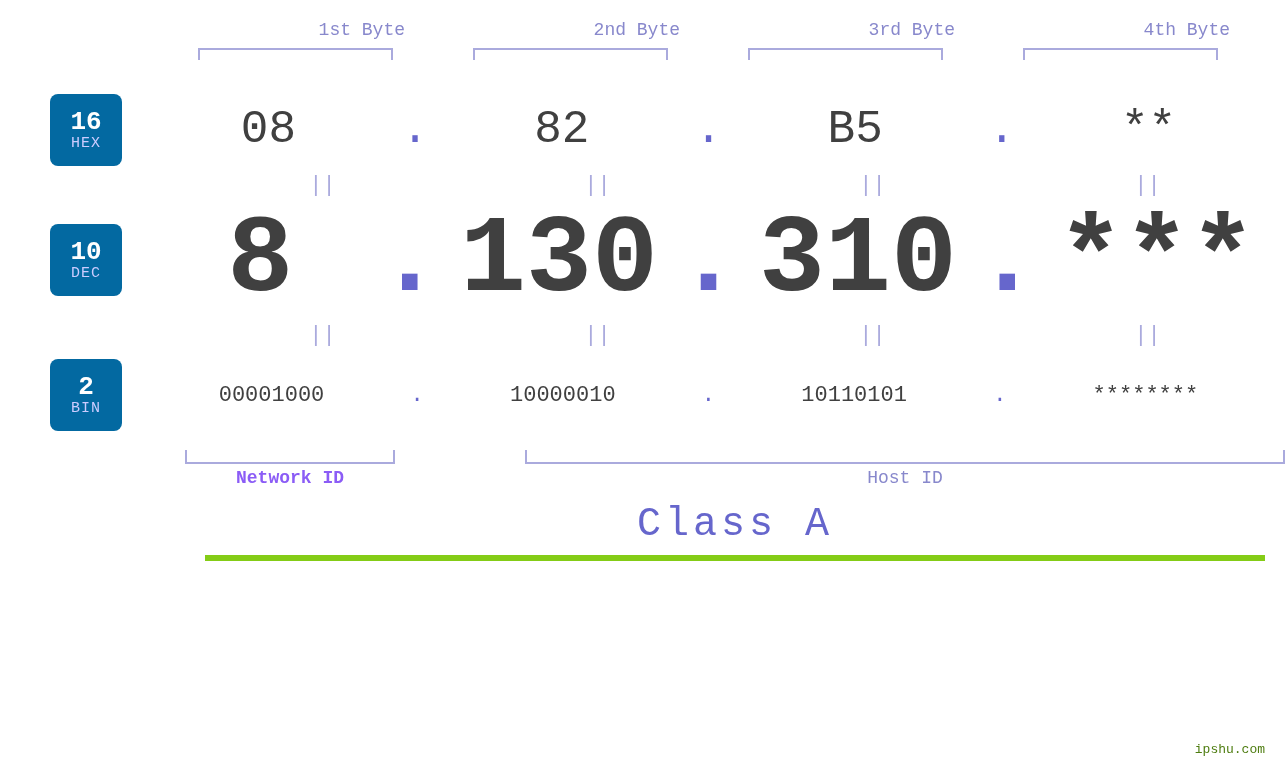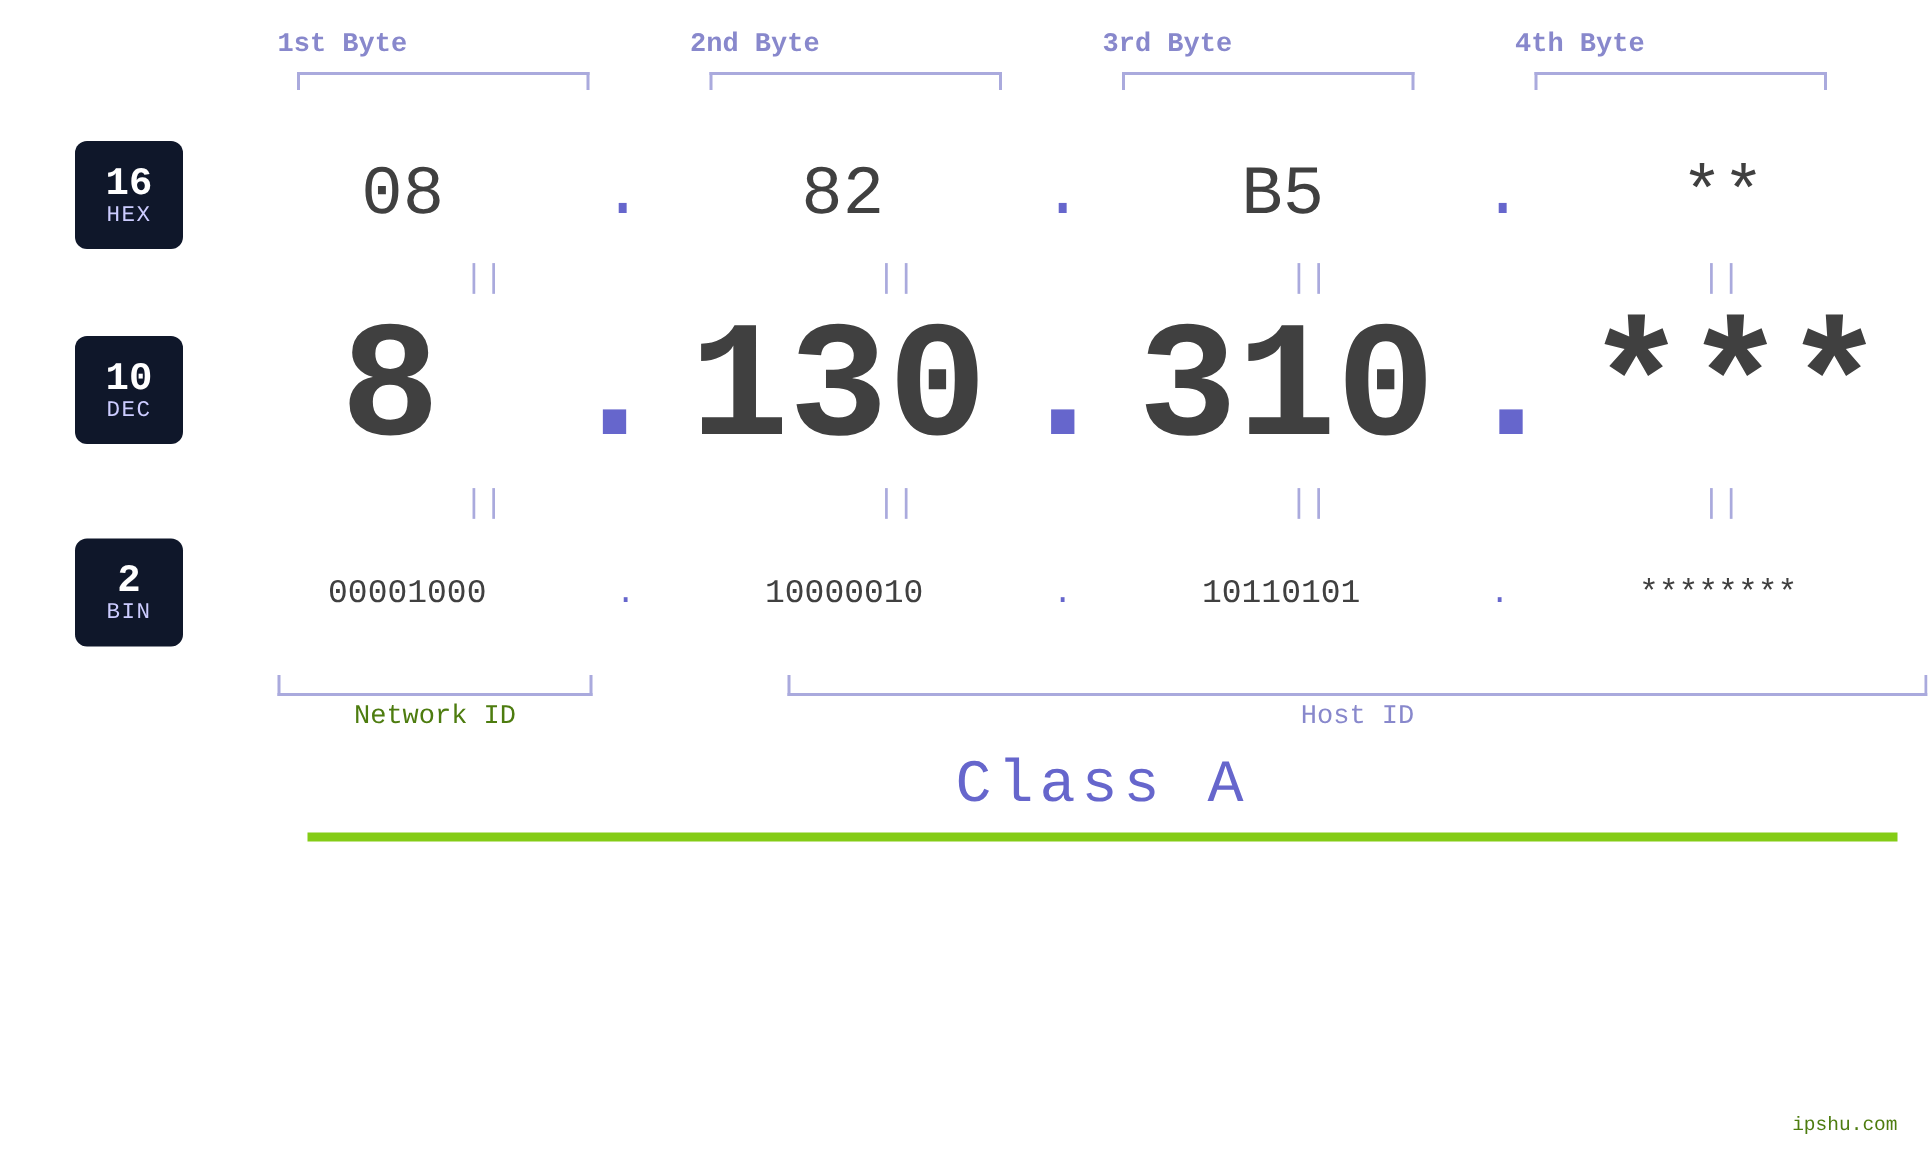--- a/index.html
+++ b/index.html
@@ -28,25 +28,24 @@
     .byte-headers {
       display: flex;
       width: 1100px;
       margin-left: 130px;
       justify-content: space-around;
       margin-bottom: 8px;
     }
 
     .byte-header {
       width: 220px;
-      text-align: left;
+      text-align: right;
       color: #8888cc;
       font-size: 18px;
       font-family: 'Courier New', Courier, monospace;
-      font-weight: bold;
     }
 
     
     .bracket-row {
       display: flex;
       width: 1100px;
       margin-left: 130px;
       justify-content: space-around;
       margin-bottom: 30px;
     }
@@ -68,21 +67,21 @@
     }
 
     .data-row.hex-row { height: 80px; }
     .data-row.dec-row { height: 120px; }
     .data-row.bin-row { height: 90px; }
 
     
     .base-badge {
       width: 72px;
       height: 72px;
-      background: #0f172a;
+      background: #0369a1;
       border-radius: 8px;
       display: flex;
       flex-direction: column;
       align-items: center;
       justify-content: center;
       margin-left: 50px;
       flex-shrink: 0;
     }
 
     .base-badge .base-number {
@@ -177,23 +176,24 @@
     .labels-row {
       display: flex;
       width: 1100px;
       margin-left: 185px;
       margin-top: 4px;
     }
 
     .network-label {
       width: 210px;
       text-align: center;
-      color: #4d7c0f;
+      color: #8b5cf6;
       font-size: 18px;
       font-family: 'Courier New', Courier, monospace;
+      font-weight: bold;
     }
 
     .host-label {
       width: 760px;
       text-align: center;
       color: #8888cc;
       font-size: 18px;
       font-family: 'Courier New', Courier, monospace;
       margin-left: auto;
     }

